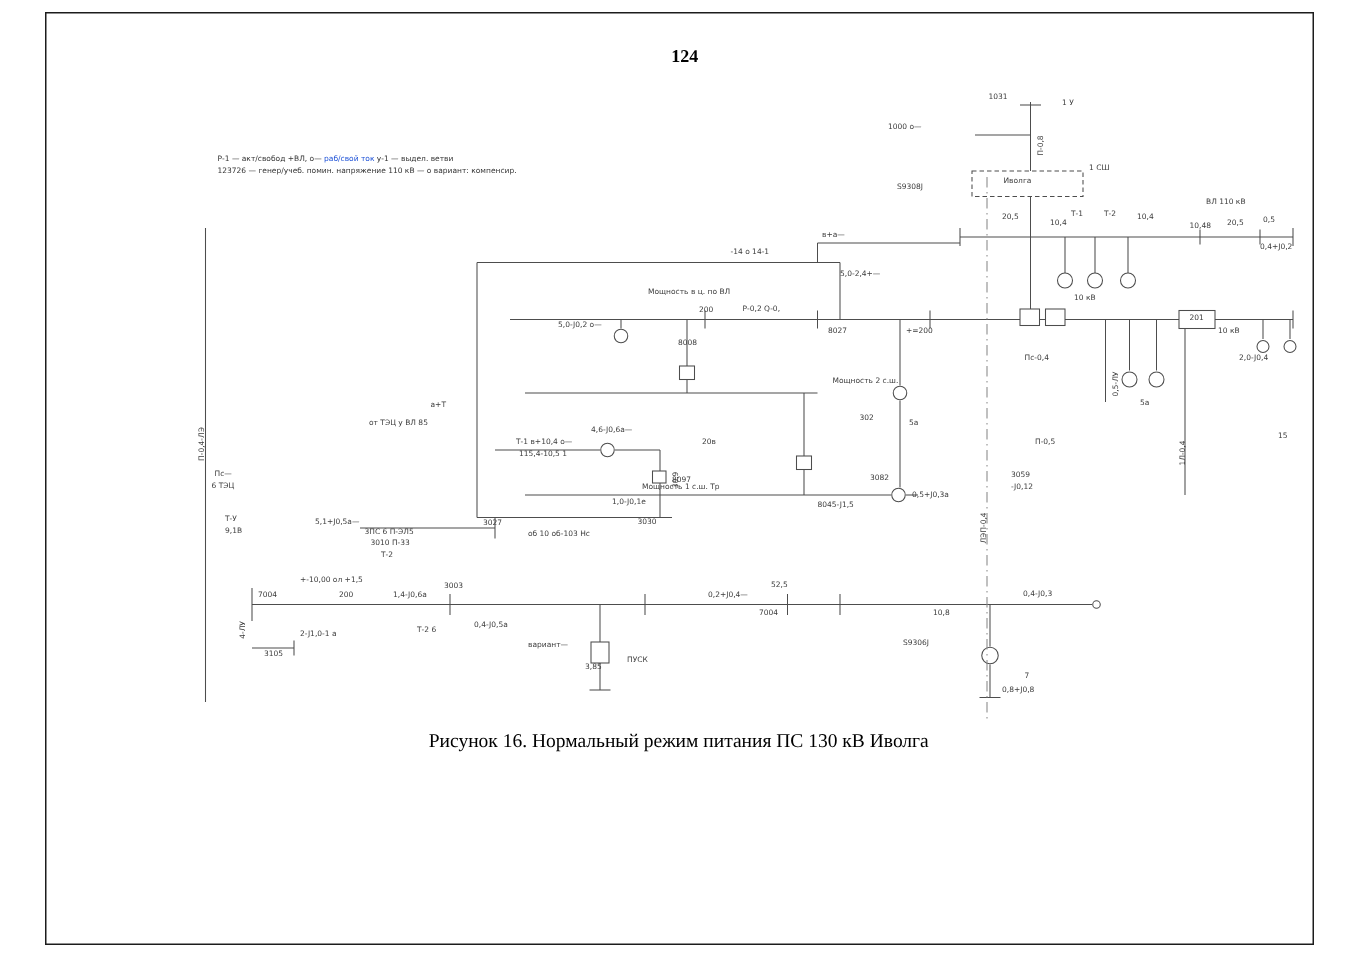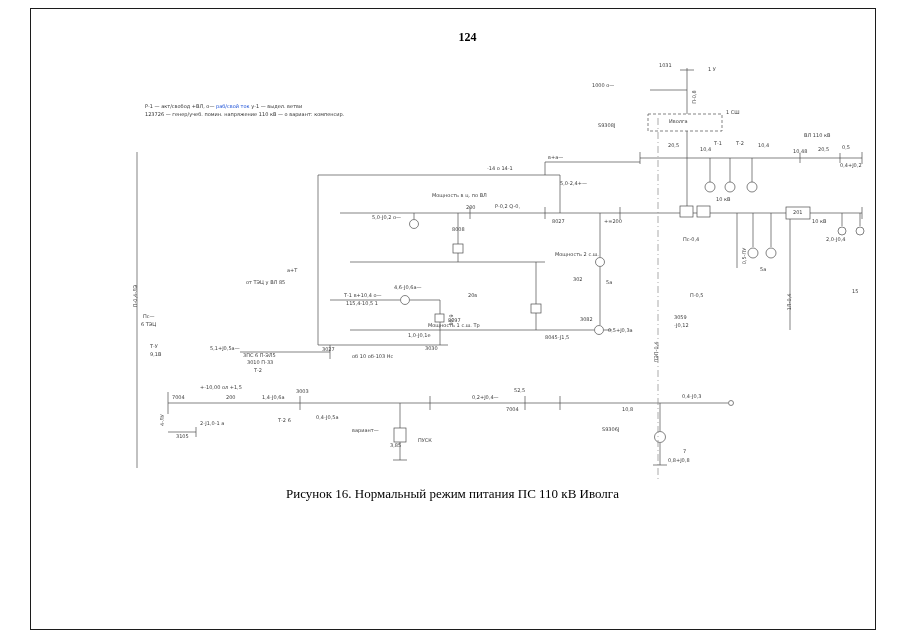--- a/index.html
+++ b/index.html
@@ -1,20 +1,20 @@
 <!DOCTYPE html>
 <html><head>
 <meta charset="utf-8">
 <style>
   html,body{margin:0;padding:0;background:#fff;}
   .page{position:relative;width:905px;height:640px;background:#fff;overflow:hidden;
         font-family:"Liberation Serif",serif;}
   .page-border{position:absolute;left:30px;top:8px;width:844px;height:620px;
         border:1px solid #1c1c1c;}
-  .page-number{position:absolute;left:45px;top:30px;width:845px;text-align:center;
+  .page-number{position:absolute;left:34px;top:30px;width:845px;text-align:center;
         font:bold 12px "Liberation Serif",serif;color:#000;}
   .caption{position:absolute;left:30px;width:845px;text-align:center;
         font:13px "Liberation Serif",serif;color:#000;}
   .caption.l1{top:486px;}
   .caption.l2{top:503px;}
   .legend{position:absolute;left:145px;top:102px;
         font:5px/1.6 "DejaVu Sans",sans-serif;color:#333;white-space:nowrap;}
   .schematic-svg{position:absolute;left:0;top:0;}
   #diagram-labels{position:absolute;left:0;top:0;width:905px;height:640px;pointer-events:none;}
   .dlbl{position:absolute;font:5px/1.1 "DejaVu Sans",sans-serif;color:#3c3c3c;
@@ -213,14 +213,14 @@
       <div class="dlbl" style="left: 472px; top: 398px;">0,2+J0,4—</div>
       <div class="dlbl" style="left: 514px; top: 391px;">52,5</div>
       <div class="dlbl" style="left: 506px; top: 410px;">7004</div>
       <div class="dlbl" style="left: 622px; top: 410px;">10,8</div>
       <div class="dlbl" style="left: 682px; top: 397px;">0,4-J0,3</div>
       <div class="dlbl" style="left: 602px; top: 430px;">S9306J</div>
       <div class="dlbl" style="left: 668px; top: 461px;">0,8+J0,8</div>
       <div class="dlbl" style="left: 683px; top: 452px;">7</div>
     </div>
 
-  <div class="caption l1">Рисунок 16. Нормальный режим  питания  ПС 110 кВ Иволга</div>
+  <div class="caption l1">Рисунок 16. Нормальный режим  питания  ПС 130 кВ Иволга</div>
 </div>
 
 </body></html>

